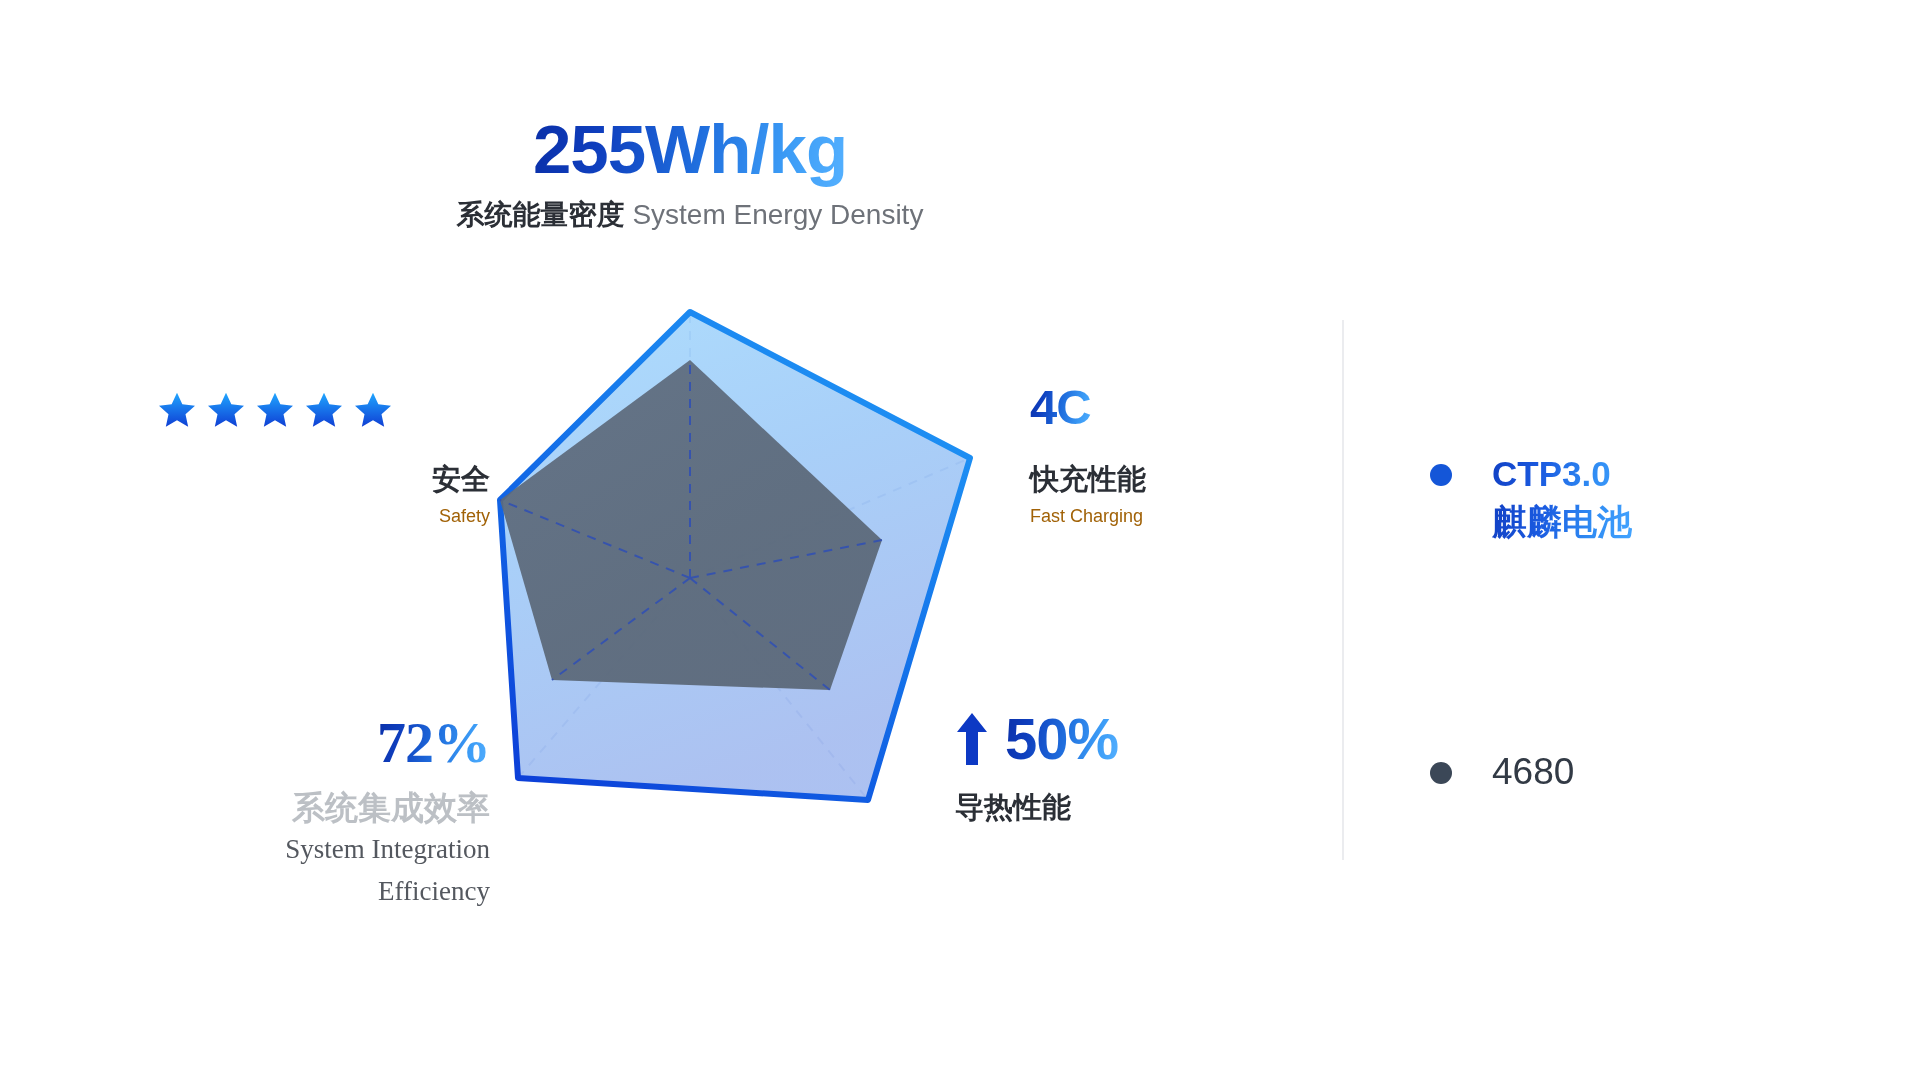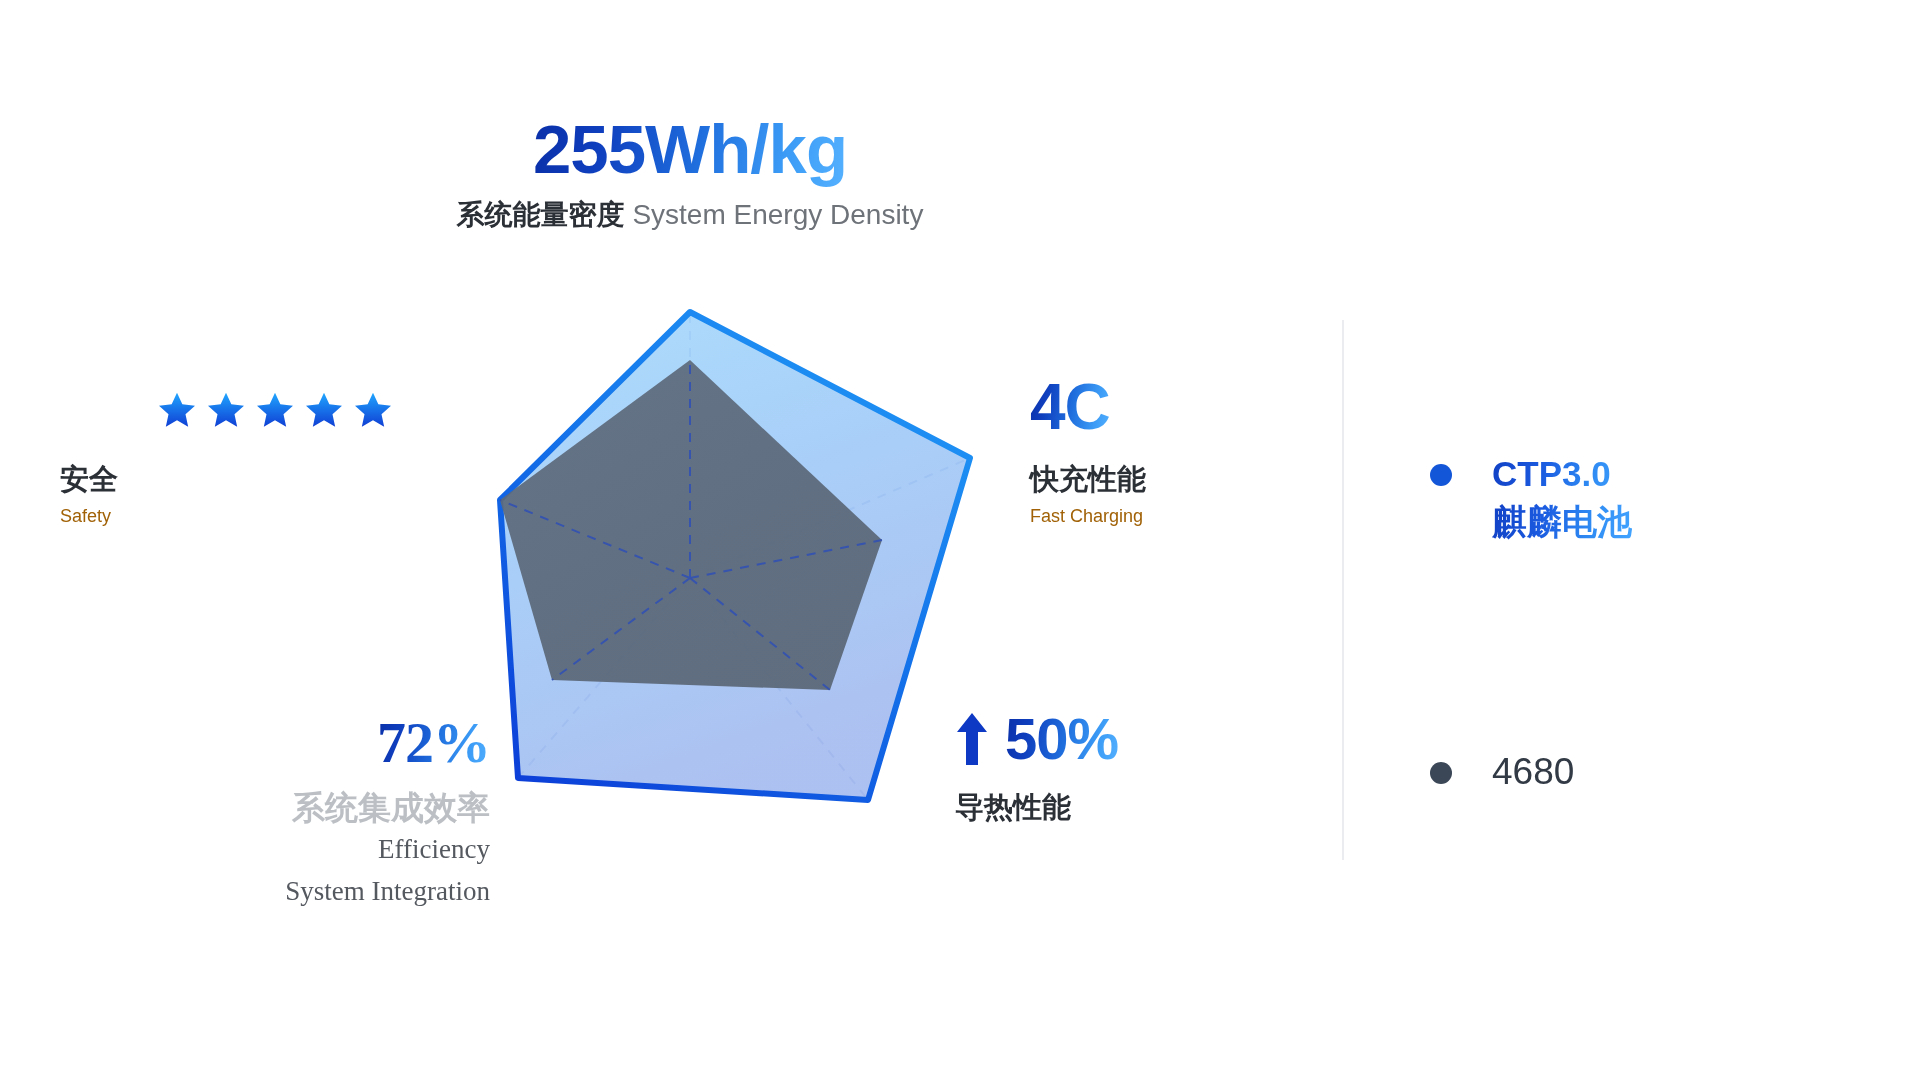--- a/index.html
+++ b/index.html
@@ -23,27 +23,27 @@
   .cn-dark{ color:#2b2f36; font-weight:700; }
   .en-gray{ color:#6e7279; font-weight:400; }
 
   
   .metric{ position:absolute; }
   .metric .val{ font-size:58px; line-height:64px; }
   .metric .cn{ font-size:29px; line-height:38px; font-weight:700; color:#2b2f36; }
   .metric .en{ font-size:18px; line-height:36px; color:#a16207; }
 
   
-  #m-safety{ left:60px; top:390px; width:430px; text-align:left; }
+  #m-safety{ left:60px; top:390px; width:430px; text-align:right; }
   #stars{ display:flex; justify-content:center; gap:9px; margin-bottom:30px; }
   .star{ width:40px; height:40px; display:block; }
 
   
   #m-fast{ left:1030px; top:372px; width:330px; text-align:left; }
-  #m-fast .val{ font-size:64px; line-height:70px; }
+  #m-fast .val{ font-size:49px; line-height:70px; }
 
   
   #m-sie{ left:60px; top:710px; width:430px; text-align:right;font-family:Liberation Serif, serif; }
   #m-sie .val{ font-size:58px; line-height:66px; }
   #m-sie .cn-light{ font-size:33px; line-height:40px; font-weight:700; color:#bcc0c5; margin-top:12px;}
   #m-sie .en2{ font-size:27px; line-height:42px; color:#54585f; }
 
   
   #m-therm{ left:955px; top:706px; width:420px; text-align:left; }
   #m-therm .val{ font-size:58px; line-height:66px; display:flex; align-items:center; gap:16px;}
@@ -155,22 +155,22 @@
 
   <div class="metric" id="m-fast">
     <div class="val gradnum">4C</div>
     <div class="cn" style="margin-top:18px">快充性能</div>
     <div class="en">Fast Charging</div>
   </div>
 
   <div class="metric" id="m-sie">
     <div class="val gradnum">72%</div>
     <div class="cn-light">系统集成效率</div>
+    <div class="en2">System Integration</div>
     <div class="en2">Efficiency</div>
-    <div class="en2">System Integration</div>
   </div>
 
   <div class="metric" id="m-therm">
     <div class="val">
       <svg class="arrow-up" viewBox="0 0 34 56">
         <path d="M17 2 L32 21 L23 21 L23 54 L11 54 L11 21 L2 21 Z" fill="#0d39c4"></path>
       </svg>
       <span class="gradnum">50%</span>
     </div>
     <div class="cn">导热性能</div>

